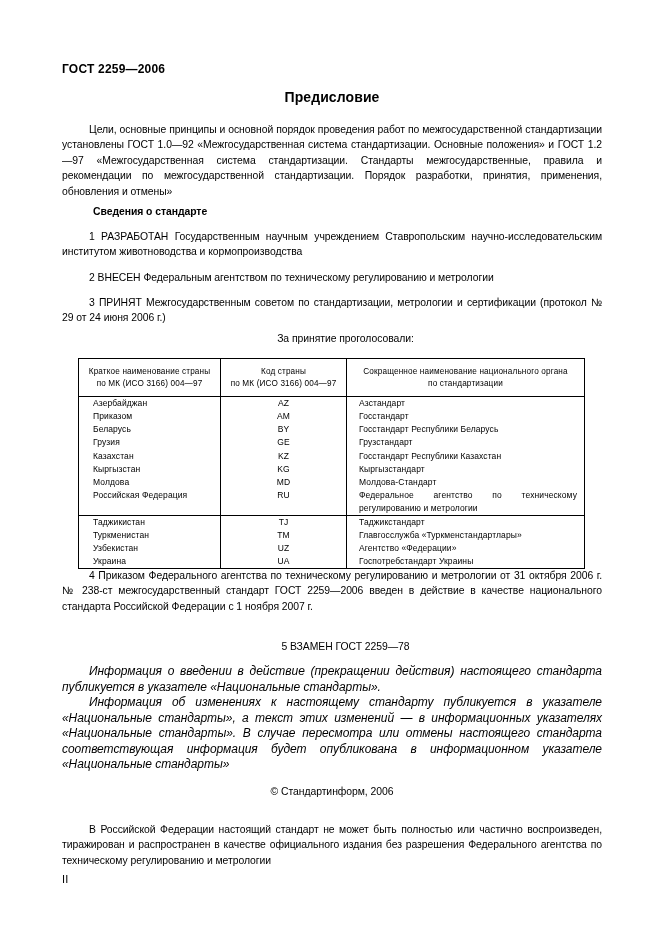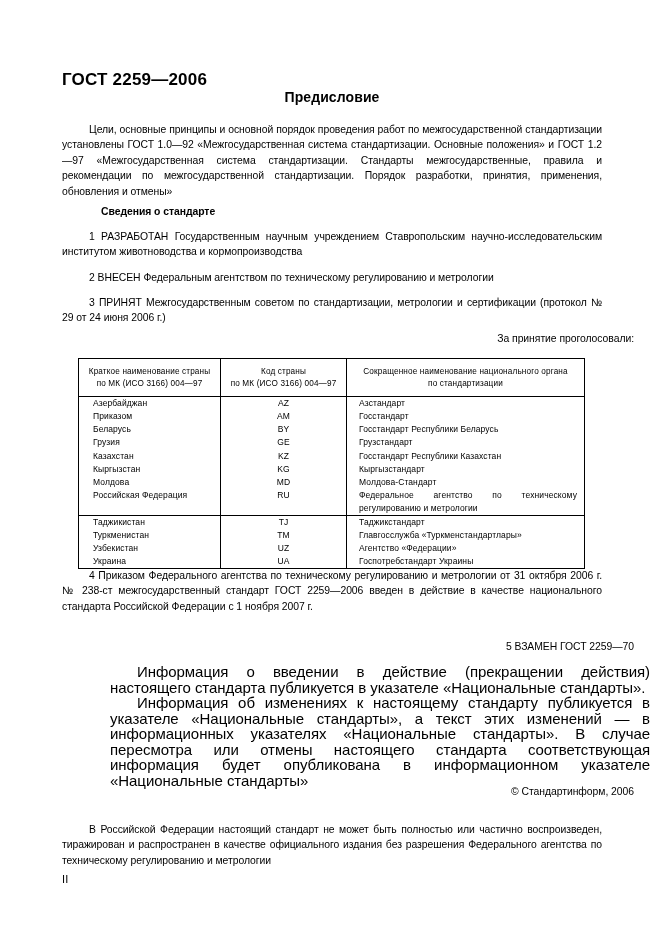--- a/index.html
+++ b/index.html
@@ -25,24 +25,23 @@
     left: 62px;
     top: 0;
     width: 540px;
   }
 
   
   .doc-number {
     position: absolute;
     left: 0;
     top: 62px;
-    font-size: 17px;
+    font-size: 12px;
     font-weight: bold;
     letter-spacing: 0.2px;
-    margin-top: 8px;
   }
 
   .page-title {
     position: absolute;
     left: 0;
     top: 89px;
     width: 540px;
     text-align: center;
     font-size: 14px;
     font-weight: bold;
@@ -55,28 +54,28 @@
     width: 540px;
     font-size: 10.4px;
     line-height: 15.4px;
     text-align: justify;
     text-justify: inter-word;
     letter-spacing: -0.05px;
   }
   .para.indent { text-indent: 27px; }
   .para.bold { font-weight: bold; }
   .para.italic {
-    font-size: 15px;
+    font-style: italic;
+    font-size: 12px;
     line-height: 15.5px;
-    margin-left: 48px;
-  }
-  .para.left { text-align: right; margin-left: 32px; }
+  }
+  .para.left { text-align: center; }
 
   .p-1   { left: 0; top: 122px; }
-  .p-sved{ left: 12px; top: 204px; }
+  .p-sved{ left: 4px; top: 204px; }
   .p-2   { left: 0; top: 229px; }
   .p-3   { left: 0; top: 270px; }
   .p-4   { left: 0; top: 295px; }
   .p-vote{ left: 0; top: 331px; }
 
   .p-5   { left: 0; top: 568px; }
   .p-6   { left: 0; top: 639px; }
   .p-it1 { left: 0; top: 664px; }
   .p-it2 { left: 0; top: 695px; }
 
@@ -251,21 +250,21 @@
               <span class="row-line">Агентство «Федерации»</span>
               <span class="row-line">Госпотребстандарт Украины</span>
             </div>
           </td>
         </tr>
       </tbody>
     </table>
 
     <div class="para indent p-5">4  Приказом Федерального агентства по техническому регулированию и метрологии от 31 октября 2006 г. № 238-ст межгосударственный стандарт ГОСТ 2259—2006 введен в действие в качестве национального стандарта Российской Федерации с 1 ноября 2007 г.</div>
 
-    <div class="para indent left p-6">5  ВЗАМЕН ГОСТ 2259—70</div>
+    <div class="para indent left p-6">5  ВЗАМЕН ГОСТ 2259—78</div>
 
     <div class="para indent italic p-it1">Информация о введении в действие (прекращении действия) настоящего стандарта публикуется в указателе «Национальные стандарты».</div>
 
     <div class="para indent italic p-it2">Информация об изменениях к настоящему стандарту публикуется в указателе «Национальные стандарты», а текст этих изменений — в информационных указателях «Национальные стандарты». В случае пересмотра или отмены настоящего стандарта соответствующая информация будет опубликована в информационном указателе «Национальные стандарты»</div>
 
     <div class="para left p-copy">© Стандартинформ, 2006</div>
 
     <div class="para indent p-last">В Российской Федерации настоящий стандарт не может быть полностью или частично воспроизведен, тиражирован и распространен в качестве официального издания без разрешения Федерального агентства по техническому регулированию и метрологии</div>
 
     <div class="page-num">II</div>

